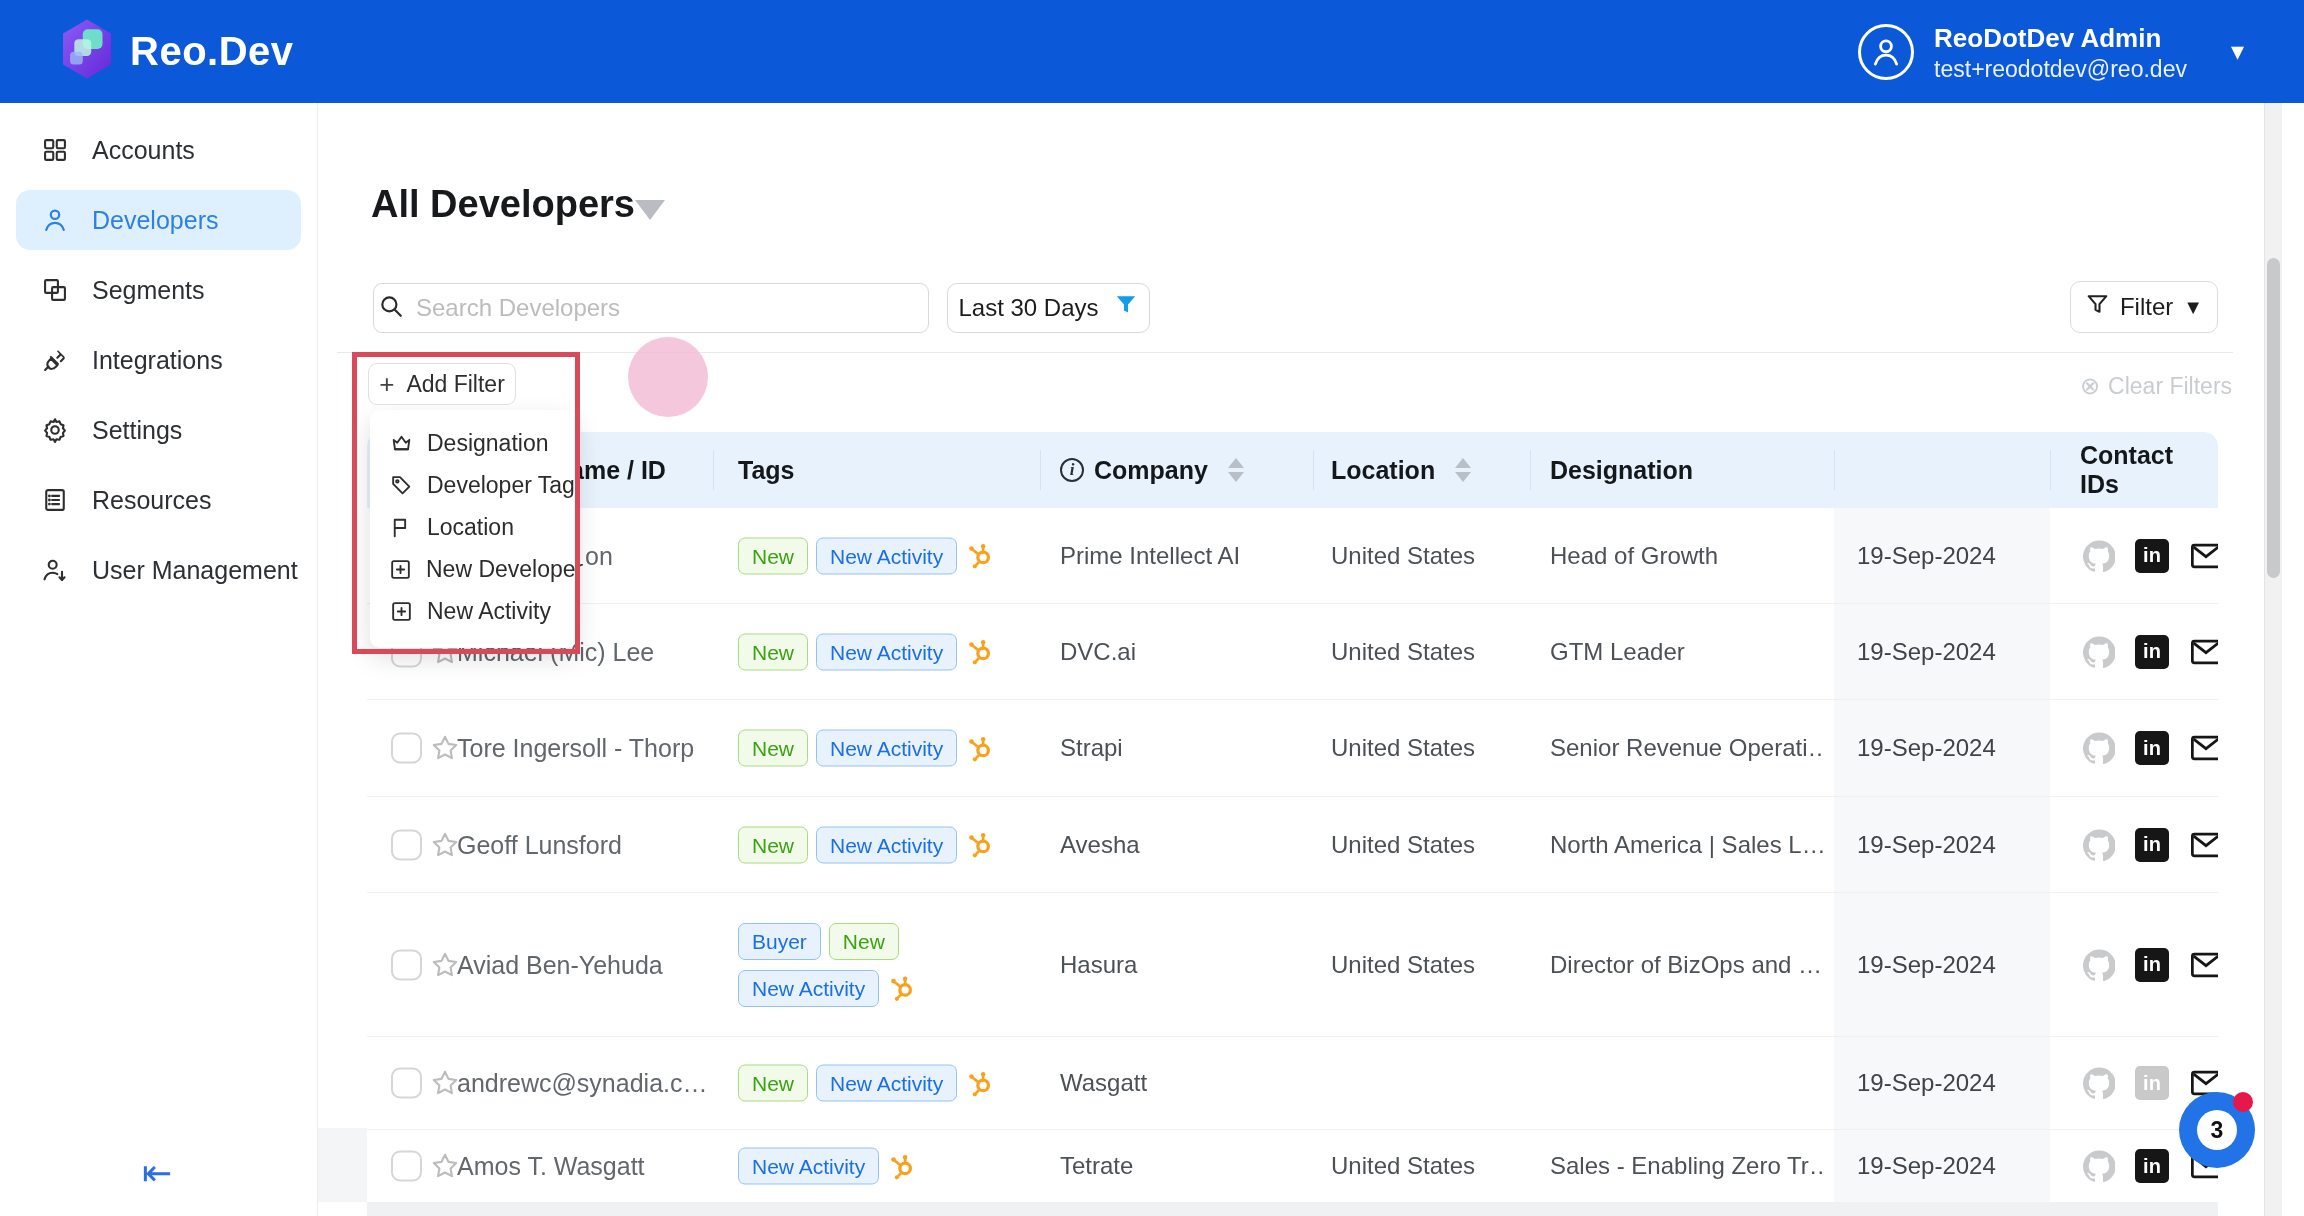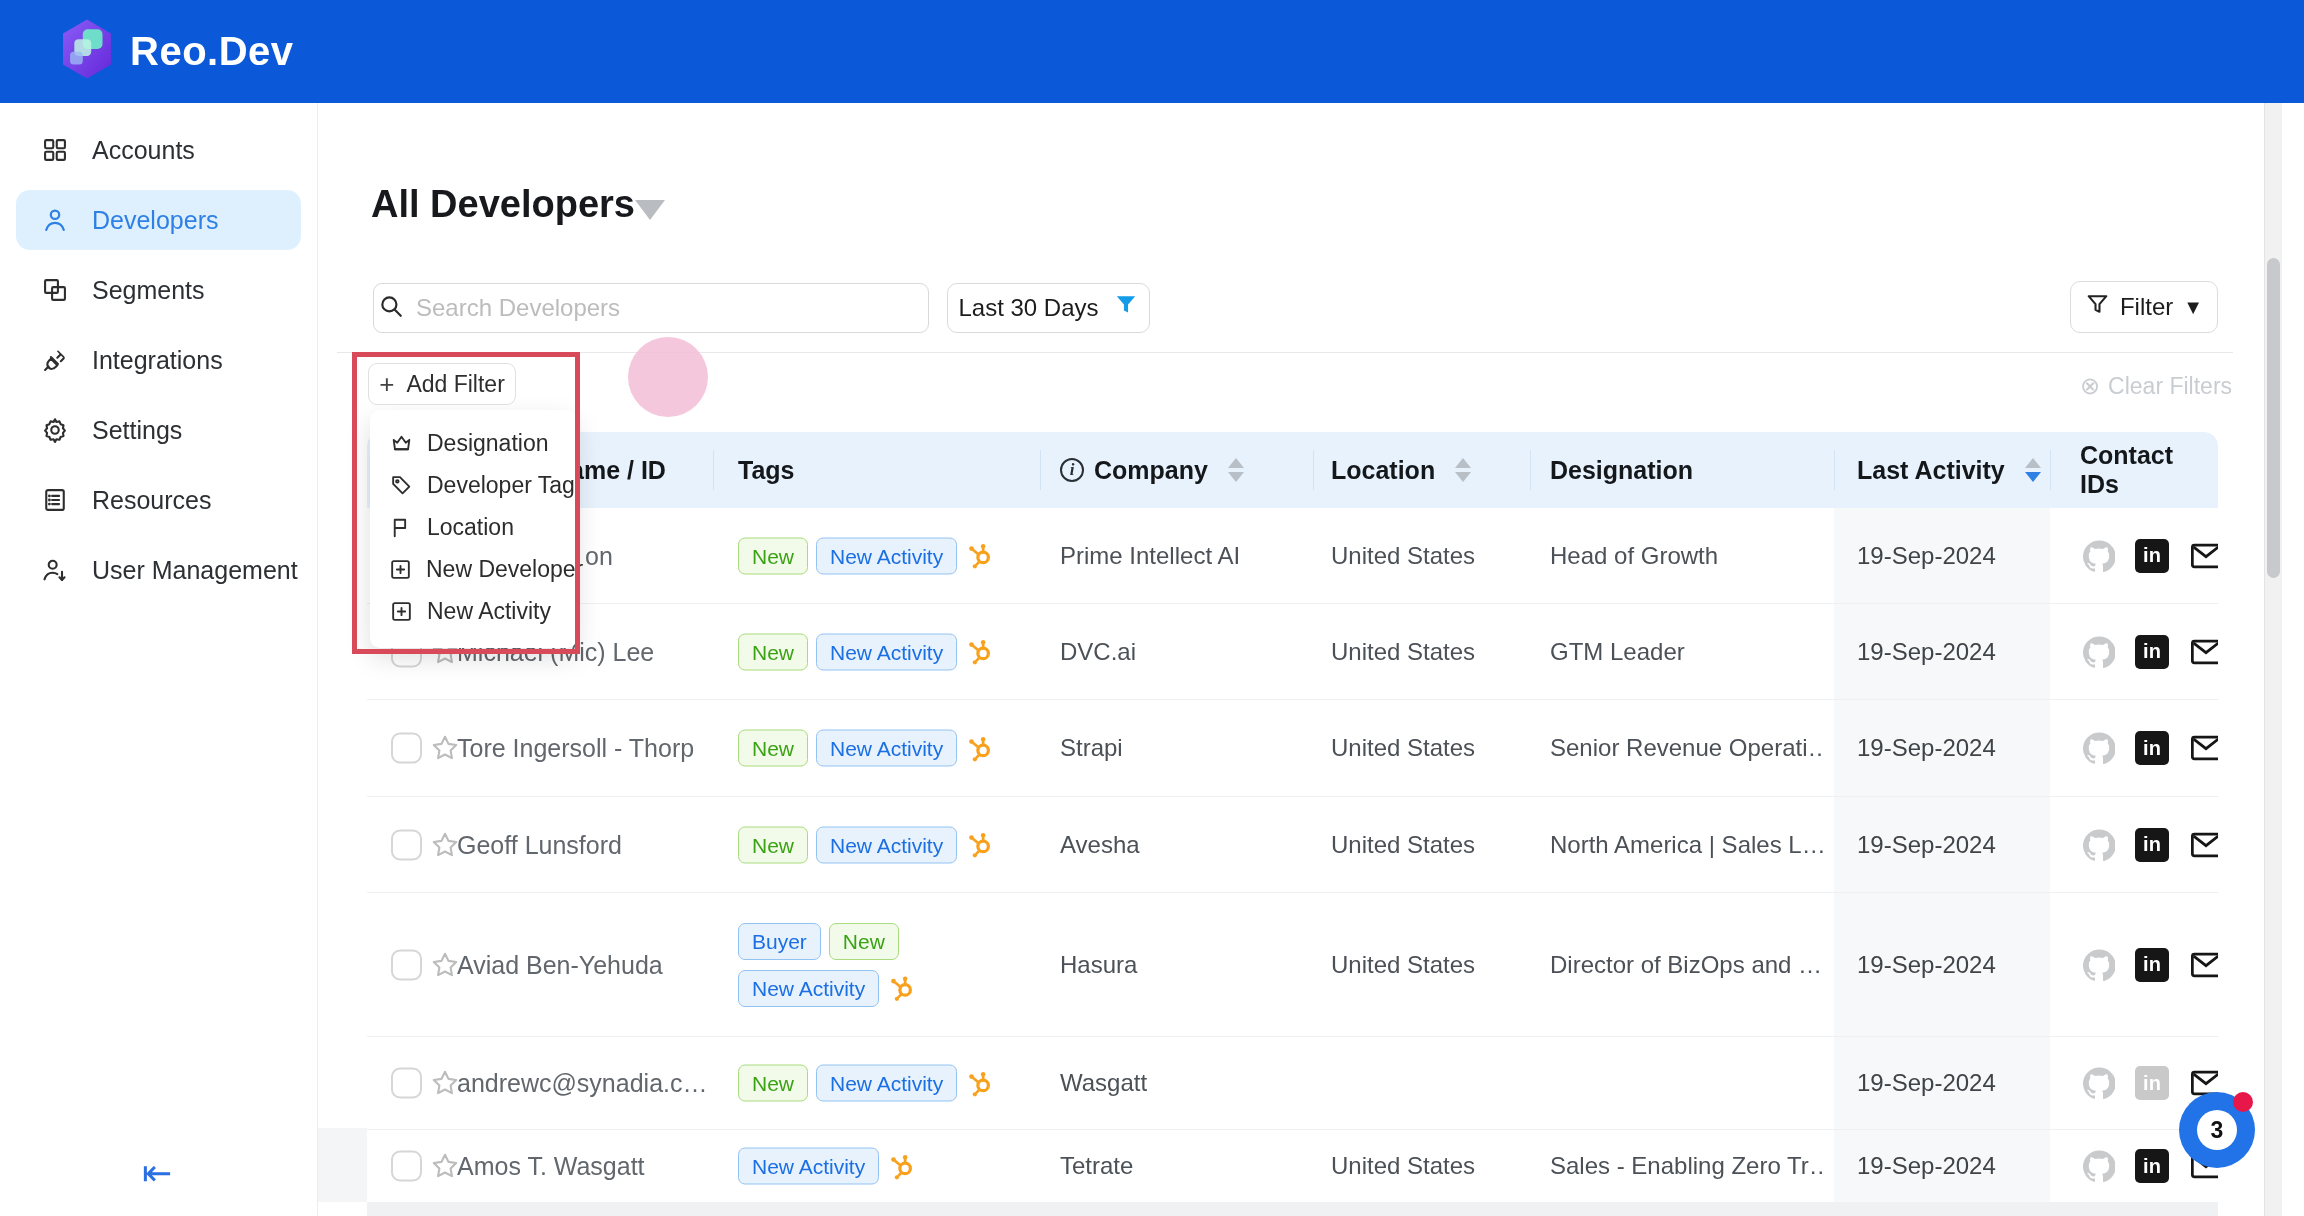--- a/index.html
+++ b/index.html
@@ -106,20 +106,33 @@
             </linearGradient>
           </defs>
         <path d="M20 1 37 11v22L20 43 3 33V11z" fill="url(#lg)"></path>
         <rect x="17" y="8" width="14" height="14" rx="3.5" fill="#6ee7c9" opacity=".95"></rect>
         <rect x="11" y="15" width="12" height="12" rx="3" fill="#bdf4e4" opacity=".85"></rect>
         <rect x="8" y="24" width="9" height="9" rx="2.5" fill="#9bb9f2" opacity=".8"></rect>
       </svg>
     </span>
     <span class="brand-name">Reo.Dev</span>
   </div>
+  <div class="userbox">
+    <div class="avatar">
+      <svg width="34" height="34" viewBox="0 0 24 24" fill="none" stroke="#fff" stroke-width="2" stroke-linecap="round">
+        <circle cx="12" cy="8" r="3.8"></circle>
+          <path d="M4.5 20.5c1.4-4.6 4.3-6.3 7.5-6.3s6.1 1.7 7.5 6.3"></path>
+      </svg>
+    </div>
+    <div>
+      <div class="user-name">ReoDotDev Admin</div>
+      <div class="user-email">test+reodotdev@reo.dev</div>
+    </div>
+    <div class="user-caret">▾</div>
+  </div>
 </div>
 
 <div class="sidebar">
   <div id="side-items">
       <div class="side-item">
         <span class="sicon">
           <svg width="28" height="28" viewBox="0 0 24 24" fill="none" stroke="#2e2e2e" stroke-width="1.8" stroke-linejoin="round" stroke-linecap="round">
             <rect x="3.5" y="3.5" width="7" height="7" rx="1"></rect>
             <rect x="13.5" y="3.5" width="7" height="7" rx="1"></rect>
             <rect x="3.5" y="13.5" width="7" height="7" rx="1"></rect>
@@ -258,27 +271,20 @@
       <span class="sort">
           <span class="up"></span>
           <span class="dn"></span>
         </span>
     </div>
     <div class="hsep" style="left:1163px;"></div>
     <div class="th" style="left:1183px;">
         <span>Designation</span>
       </div>
     <div class="hsep" style="left:1467px;"></div>
-    <div class="th" style="left:1490px;">
-      <span>Last Activity</span>
-      <span class="sort">
-          <span class="up"></span>
-          <span class="dn active"></span>
-        </span>
-    </div>
     <div class="hsep" style="left:1683px;"></div>
     <div class="th" style="left:1713px;">
         <span>Contact IDs</span>
       </div>
   </div>
   <div id="table-rows">
       <div class="trow" style="top: 76px; height: 96px;">
         <div class="cell cb"></div>
         <div class="cell starw"><svg width="32" height="32" viewBox="0 0 24 24" fill="none" stroke="#bcbcbc" stroke-width="1.6" stroke-linejoin="round">
             <path d="M12 3.6l2.6 5.3 5.8.8-4.2 4.1 1 5.8L12 16.9l-5.2 2.7 1-5.8-4.2-4.1 5.8-.8z"></path>

